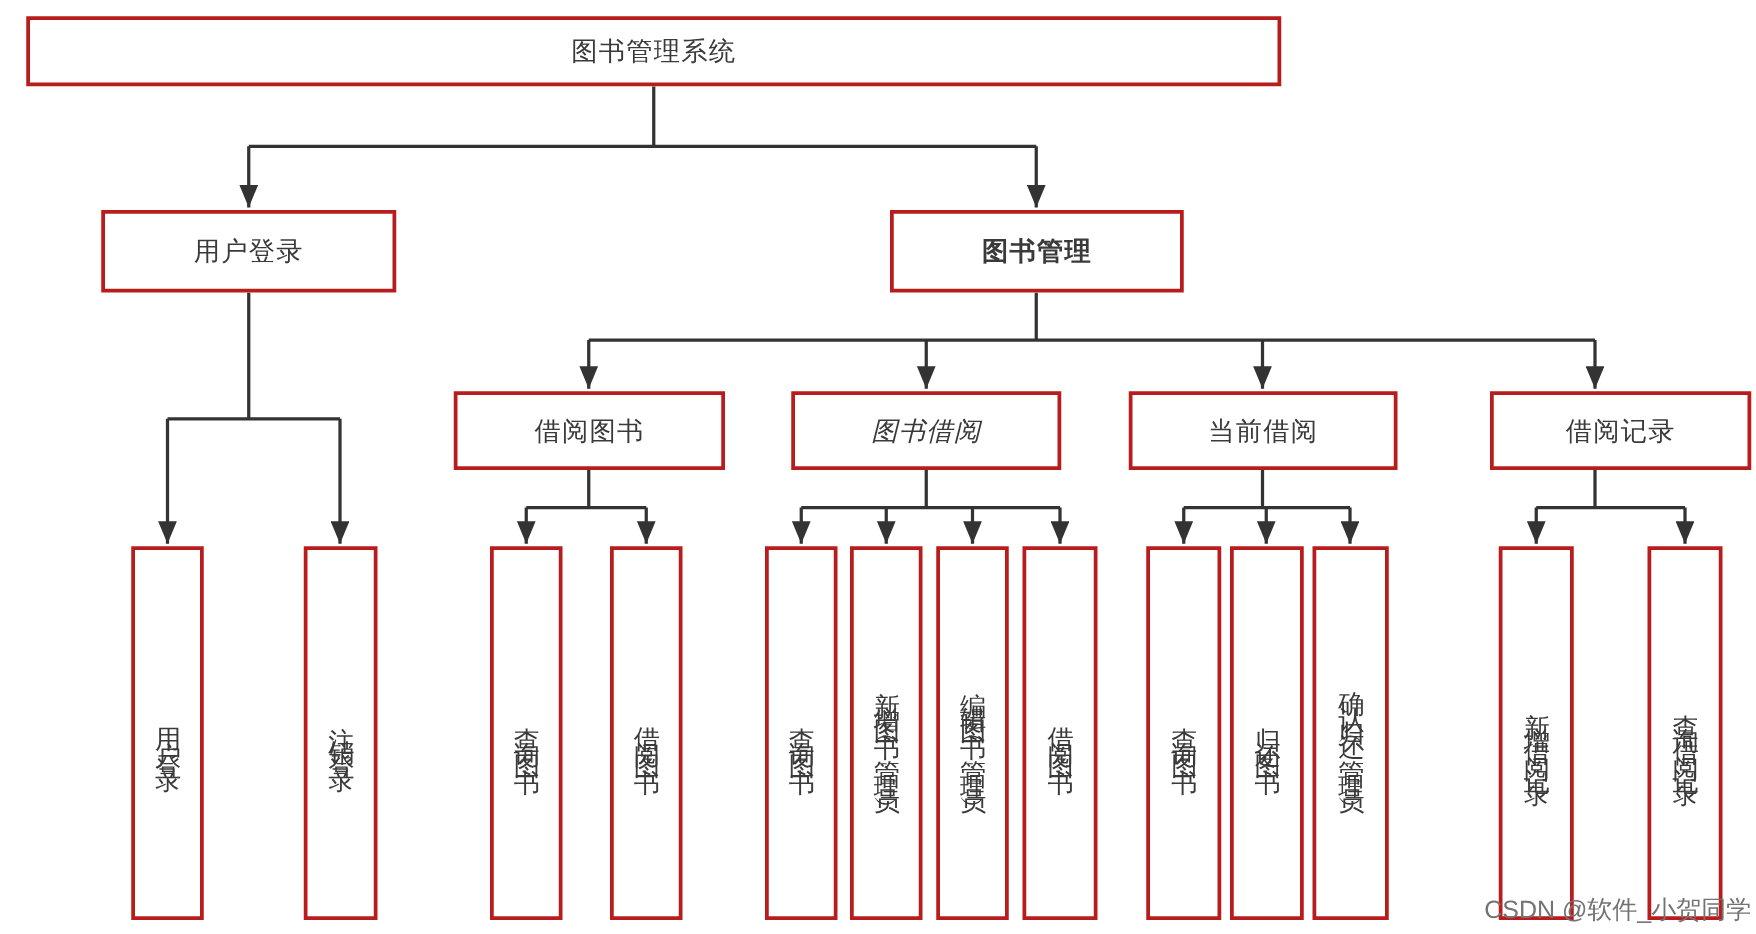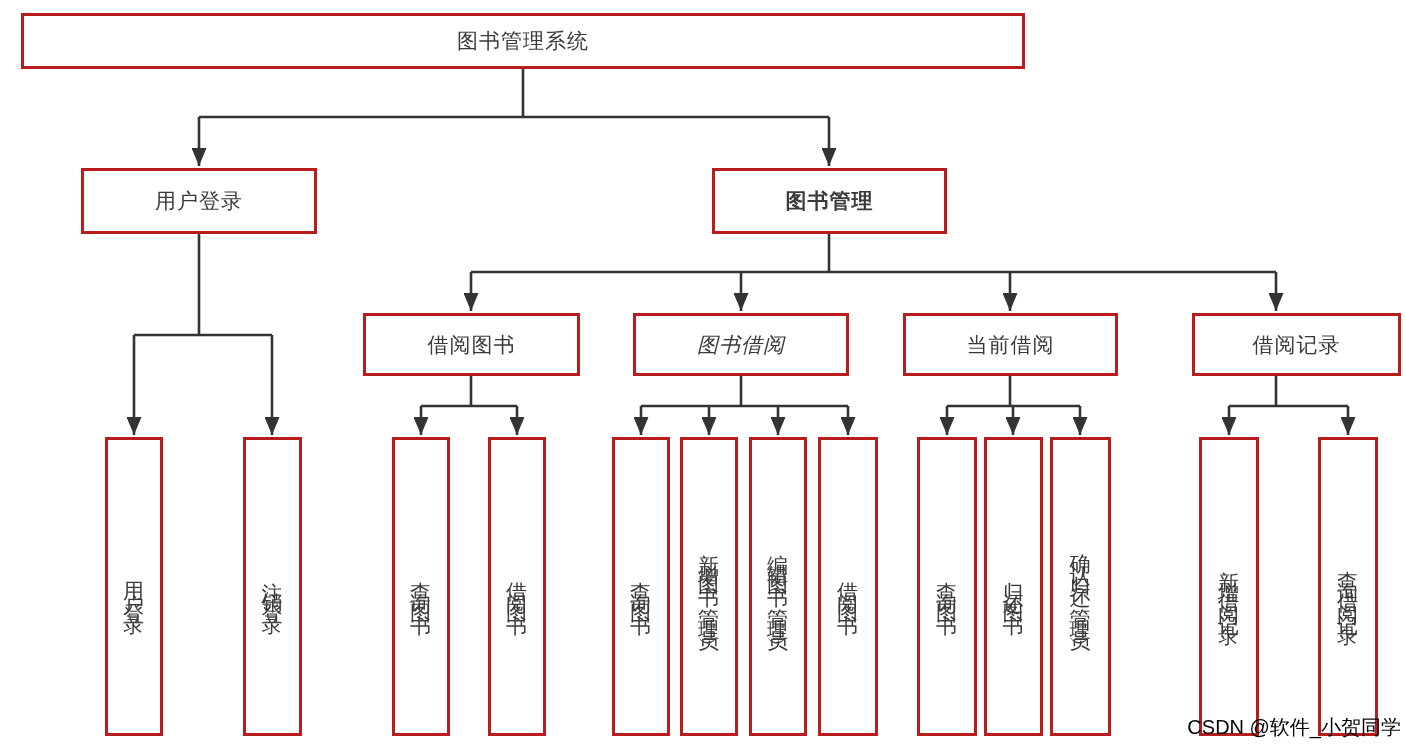--- a/index.html
+++ b/index.html
@@ -30,21 +30,21 @@
     font-size:21px;
     letter-spacing:11px;
     line-height:1;
     white-space:nowrap;
   }
   #watermark{
     position:absolute;
     left:1186px;top:714px;
     width:215px;
     font-size:20px;
-    color:#000000;
+    color:#737373;
     letter-spacing:0px;
     white-space:nowrap;
     z-index:2;
     text-align:right;
   }
 </style>
 </head>
 <body>
 
 <div id="stage">

